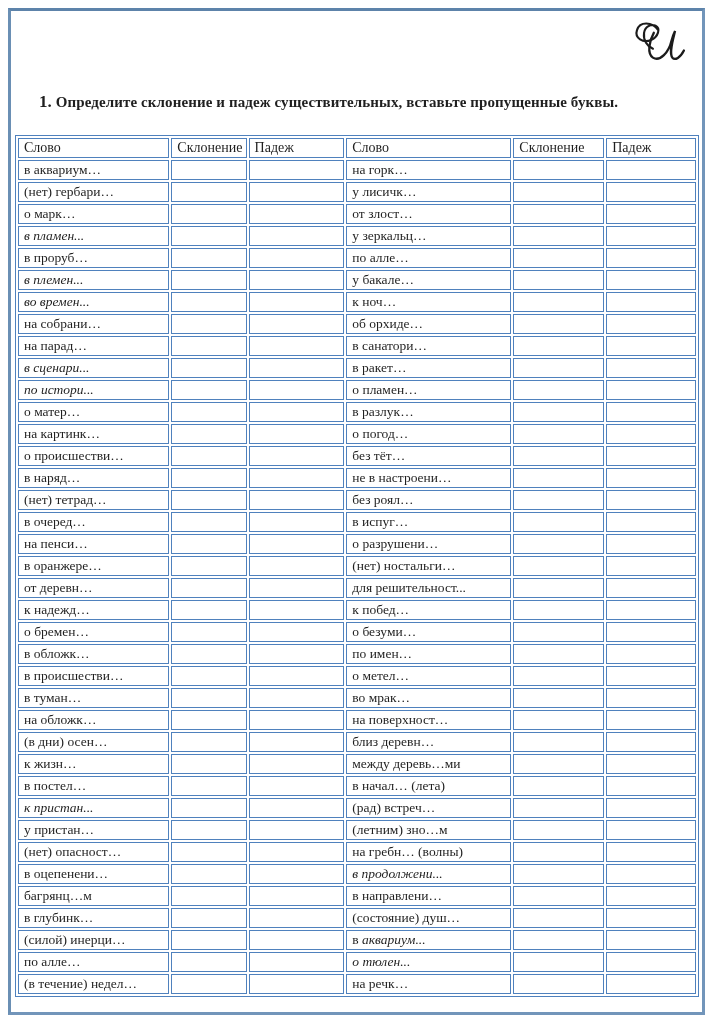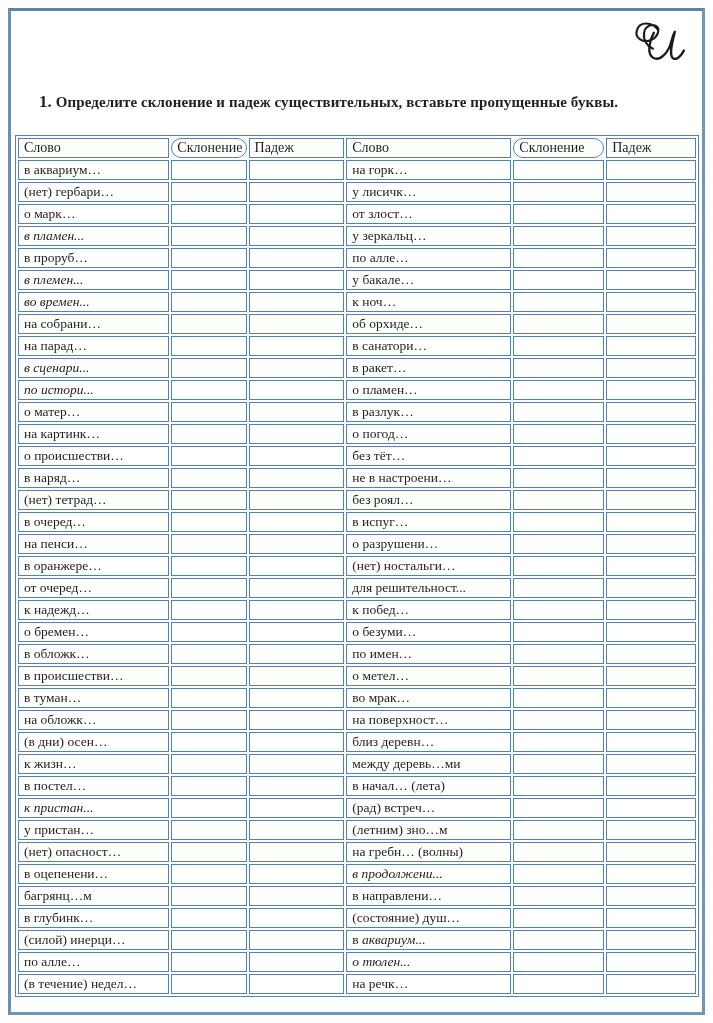--- a/index.html
+++ b/index.html
@@ -38,21 +38,21 @@
   table.worksheet th, table.worksheet td{
     border:1px solid var(--tbl-border);
     height:18px;line-height:18px;
     padding:0 2px 0 5px;
     font-size:13.5px;font-weight:normal;text-align:left;
     overflow:hidden;white-space:nowrap;
     background:#ffffff;
   }
   table.worksheet th{font-size:14px;}
   th.hw{background:var(--h-word);margin-left:36px;}
-  th.hd{background:var(--h-decl);border-radius:10px;}
+  th.hd{background:var(--h-decl);}
   th.hc{background:var(--h-case);margin-left:28px;}
   .it{font-style:italic;}
 </style>
 </head>
 <body>
 
 <div class="page-border"></div>
 
 <div class="logo">
   <svg viewBox="0 0 70 70" width="62" height="62">
@@ -231,21 +231,21 @@
       </tr>
       <tr>
         <td><span>в оранжере…</span></td>
         <td></td>
         <td></td>
         <td><span>(нет) ностальги…</span></td>
         <td></td>
         <td></td>
       </tr>
       <tr>
-        <td><span>от очеред…</span></td>
+        <td><span>от деревн…</span></td>
         <td></td>
         <td></td>
         <td><span>для решительност...</span></td>
         <td></td>
         <td></td>
       </tr>
       <tr>
         <td><span>к надежд…</span></td>
         <td></td>
         <td></td>

